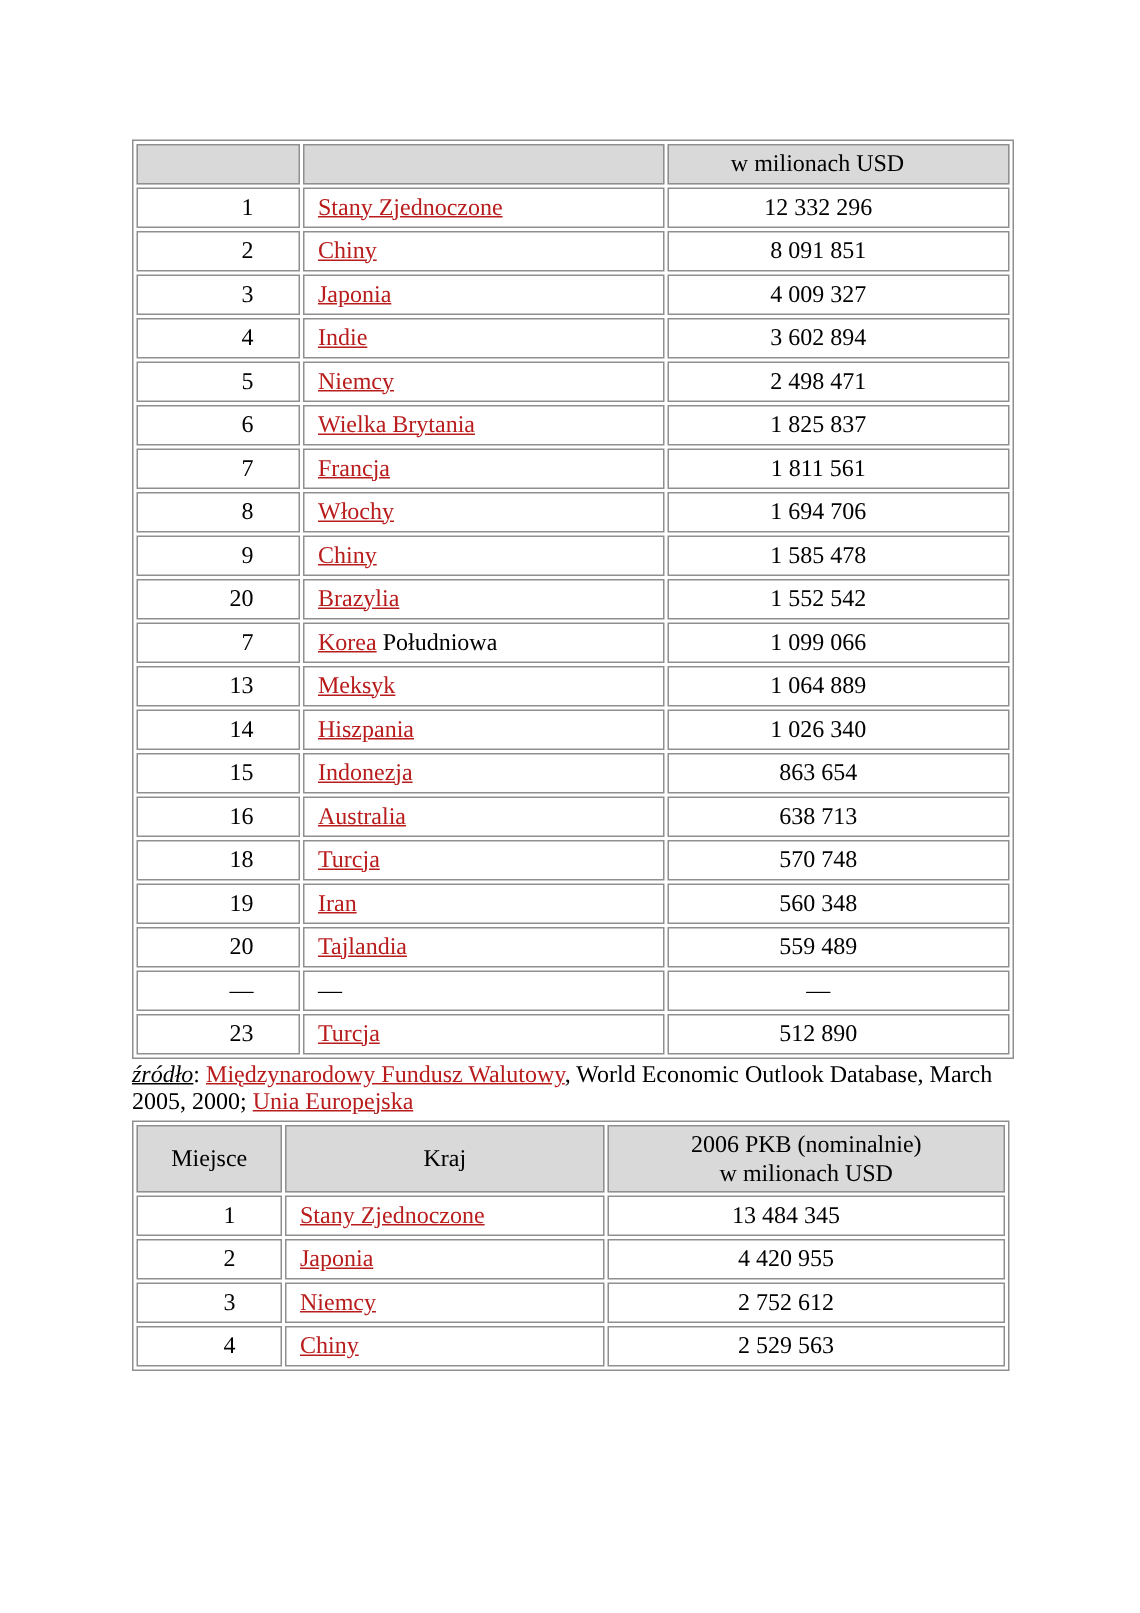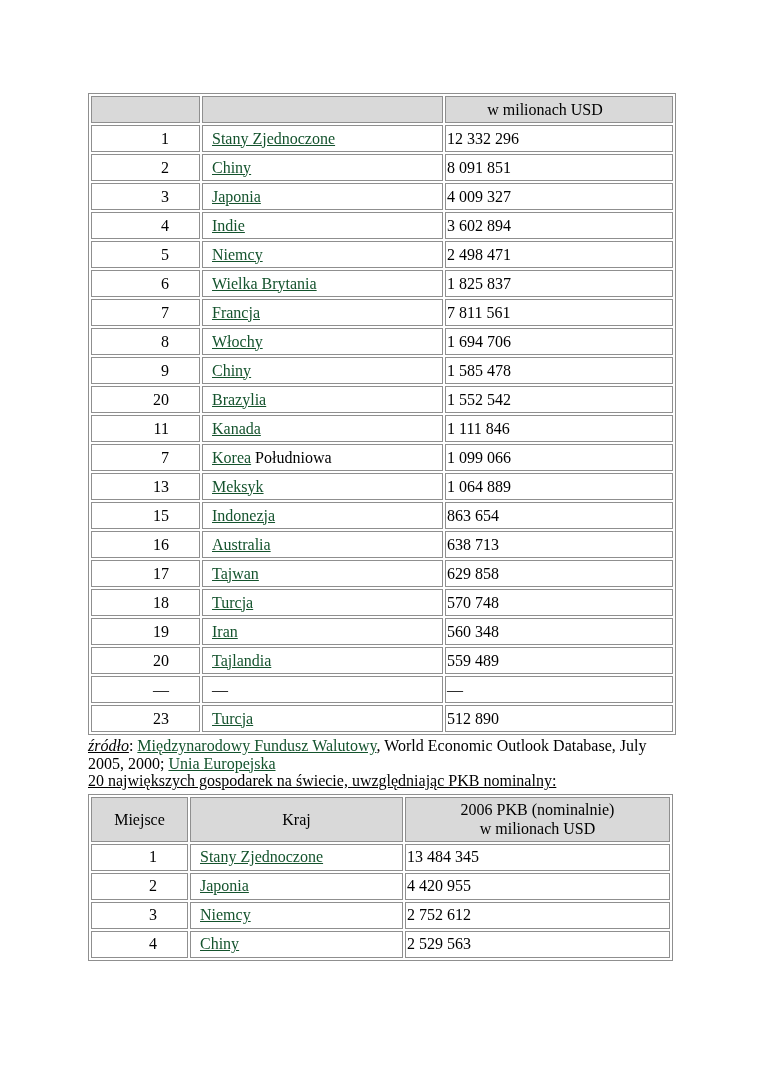--- a/index.html
+++ b/index.html
@@ -44,29 +44,29 @@
     white-space: nowrap;
     background: #ffffff;
   }
   table.doc-table th {
     background: #d9d9d9;
     text-align: center;
     padding: 0;
   }
   td.rank   { text-align: right; padding-right: 30px; }
   td.country{ text-align: left;  padding-left: 9px;  }
-  td.value  { text-align: left; padding-right: 28px; }
+  td.value  { text-align: center; padding-right: 28px; }
 
   table.t1 { width: 588px; }
   table.t2 { width: 585px; margin-top: 4px; }
   table.t2 th.tall { height: 45px; line-height: 19px; }
   table.t1 th.value-h { padding-right: 28px; }
 
   a.wikilink {
-    color: #14532d;
+    color: #b91c1c;
     text-decoration: underline;
     cursor: pointer;
   }
 
   
   .note-block {
     margin-top: 2px;
     line-height: 17.6px;
     width: 588px;
   }
@@ -121,68 +121,63 @@
             <td class="value">2 498 471</td>
           </tr>
           <tr>
             <td class="rank">6</td>
             <td class="country"><a class="wikilink" href="#">Wielka Brytania</a></td>
             <td class="value">1 825 837</td>
           </tr>
           <tr>
             <td class="rank">7</td>
             <td class="country"><a class="wikilink" href="#">Francja</a></td>
-            <td class="value">7 811 561</td>
+            <td class="value">1 811 561</td>
           </tr>
           <tr>
             <td class="rank">8</td>
             <td class="country"><a class="wikilink" href="#">Włochy</a></td>
             <td class="value">1 694 706</td>
           </tr>
           <tr>
             <td class="rank">9</td>
             <td class="country"><a class="wikilink" href="#">Chiny</a></td>
             <td class="value">1 585 478</td>
           </tr>
           <tr>
             <td class="rank">20</td>
             <td class="country"><a class="wikilink" href="#">Brazylia</a></td>
             <td class="value">1 552 542</td>
           </tr>
           <tr>
-            <td class="rank">11</td>
-            <td class="country"><a class="wikilink" href="#">Kanada</a></td>
-            <td class="value">1 111 846</td>
-          </tr>
-          <tr>
             <td class="rank">7</td>
             <td class="country"><a class="wikilink" href="#">Korea</a> Południowa</td>
             <td class="value">1 099 066</td>
           </tr>
           <tr>
             <td class="rank">13</td>
             <td class="country"><a class="wikilink" href="#">Meksyk</a></td>
             <td class="value">1 064 889</td>
           </tr>
           <tr>
+            <td class="rank">14</td>
+            <td class="country"><a class="wikilink" href="#">Hiszpania</a></td>
+            <td class="value">1 026 340</td>
+          </tr>
+          <tr>
             <td class="rank">15</td>
             <td class="country"><a class="wikilink" href="#">Indonezja</a></td>
             <td class="value">863 654</td>
           </tr>
           <tr>
             <td class="rank">16</td>
             <td class="country"><a class="wikilink" href="#">Australia</a></td>
             <td class="value">638 713</td>
           </tr>
           <tr>
-            <td class="rank">17</td>
-            <td class="country"><a class="wikilink" href="#">Tajwan</a></td>
-            <td class="value">629 858</td>
-          </tr>
-          <tr>
             <td class="rank">18</td>
             <td class="country"><a class="wikilink" href="#">Turcja</a></td>
             <td class="value">570 748</td>
           </tr>
           <tr>
             <td class="rank">19</td>
             <td class="country"><a class="wikilink" href="#">Iran</a></td>
             <td class="value">560 348</td>
           </tr>
           <tr>
@@ -198,26 +193,25 @@
           <tr>
             <td class="rank">23</td>
             <td class="country"><a class="wikilink" href="#">Turcja</a></td>
             <td class="value">512 890</td>
           </tr>
         </tbody>
     </table>
 
     <div class="note-block">
       <div>
-        <span class="note-italic">źródło</span><span>: </span><a class="wikilink" href="#">Międzynarodowy Fundusz Walutowy</a><span>, World Economic Outlook Database, July</span>
+        <span class="note-italic">źródło</span><span>: </span><a class="wikilink" href="#">Międzynarodowy Fundusz Walutowy</a><span>, World Economic Outlook Database, March</span>
       </div>
       <div>
         <span>2005, 2000; </span><a class="wikilink" href="#">Unia Europejska</a>
       </div>
-      <div class="section-heading">20 największych gospodarek na świecie, uwzględniając PKB nominalny:</div>
     </div>
 
     <table class="doc-table t2">
       <colgroup>
         <col style="width:97px">
         <col style="width:213px">
         <col style="width:265px">
       </colgroup>
       <thead>
         <tr>

